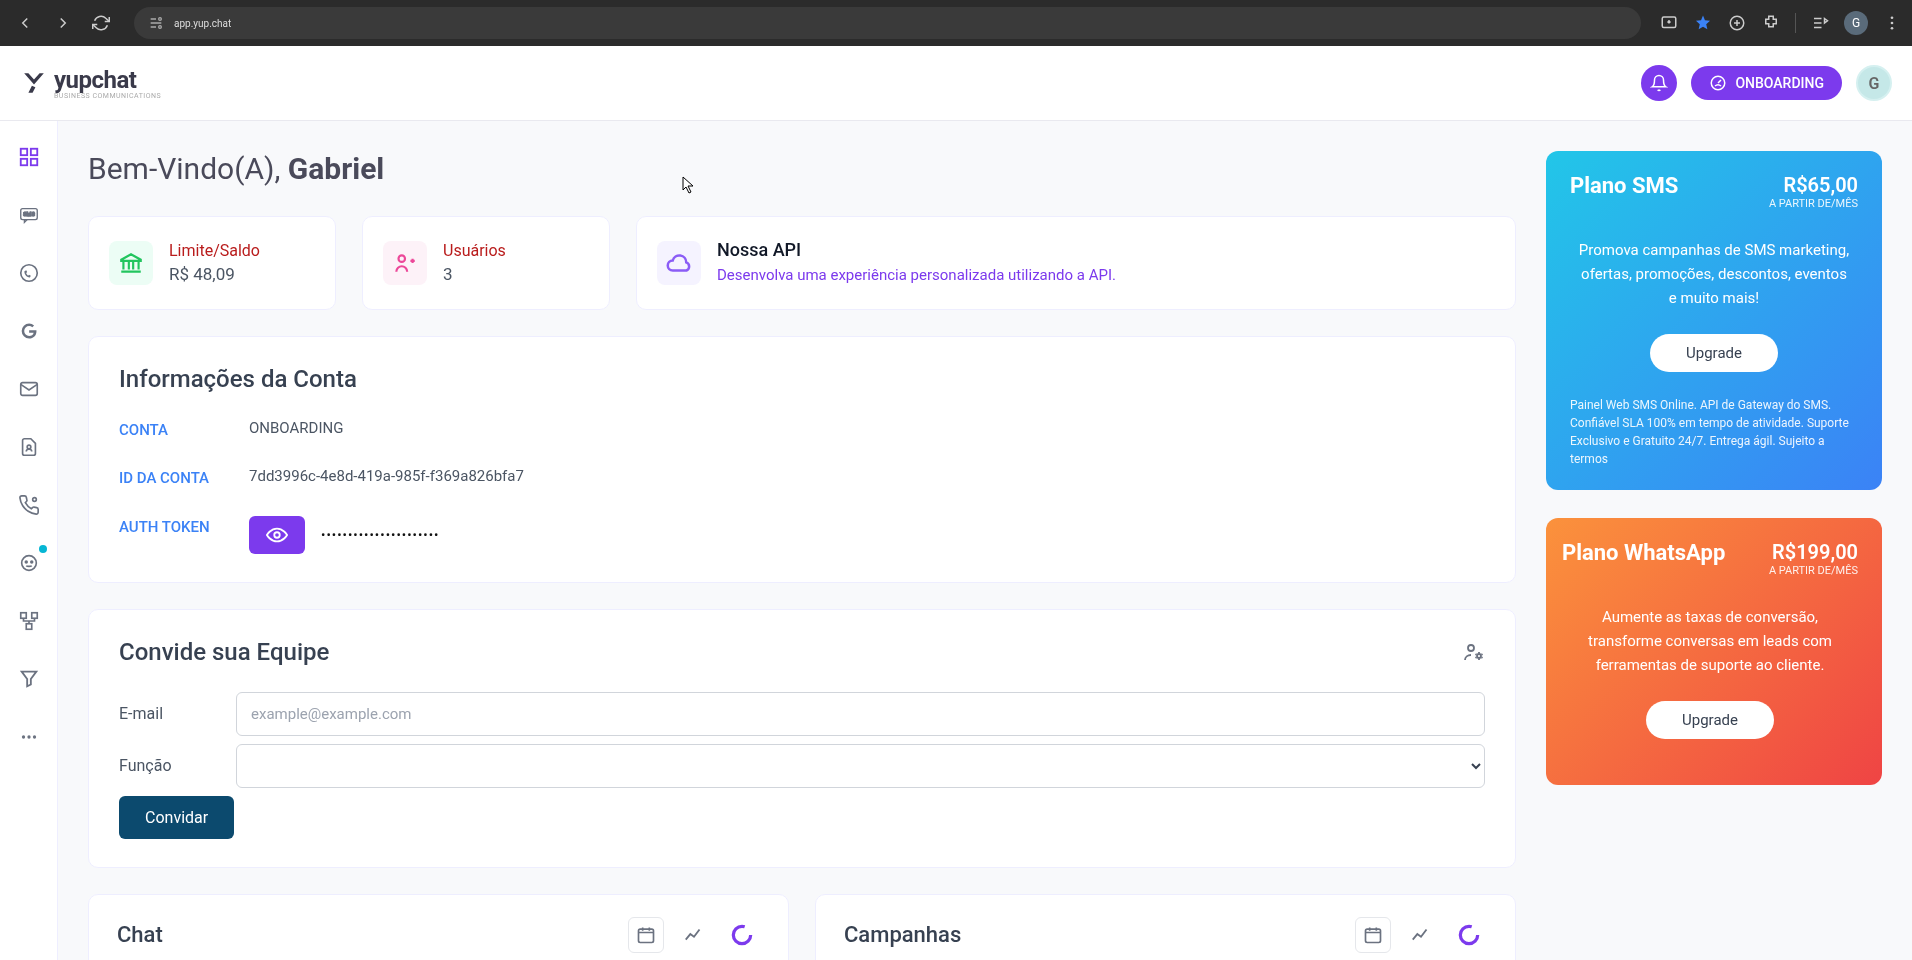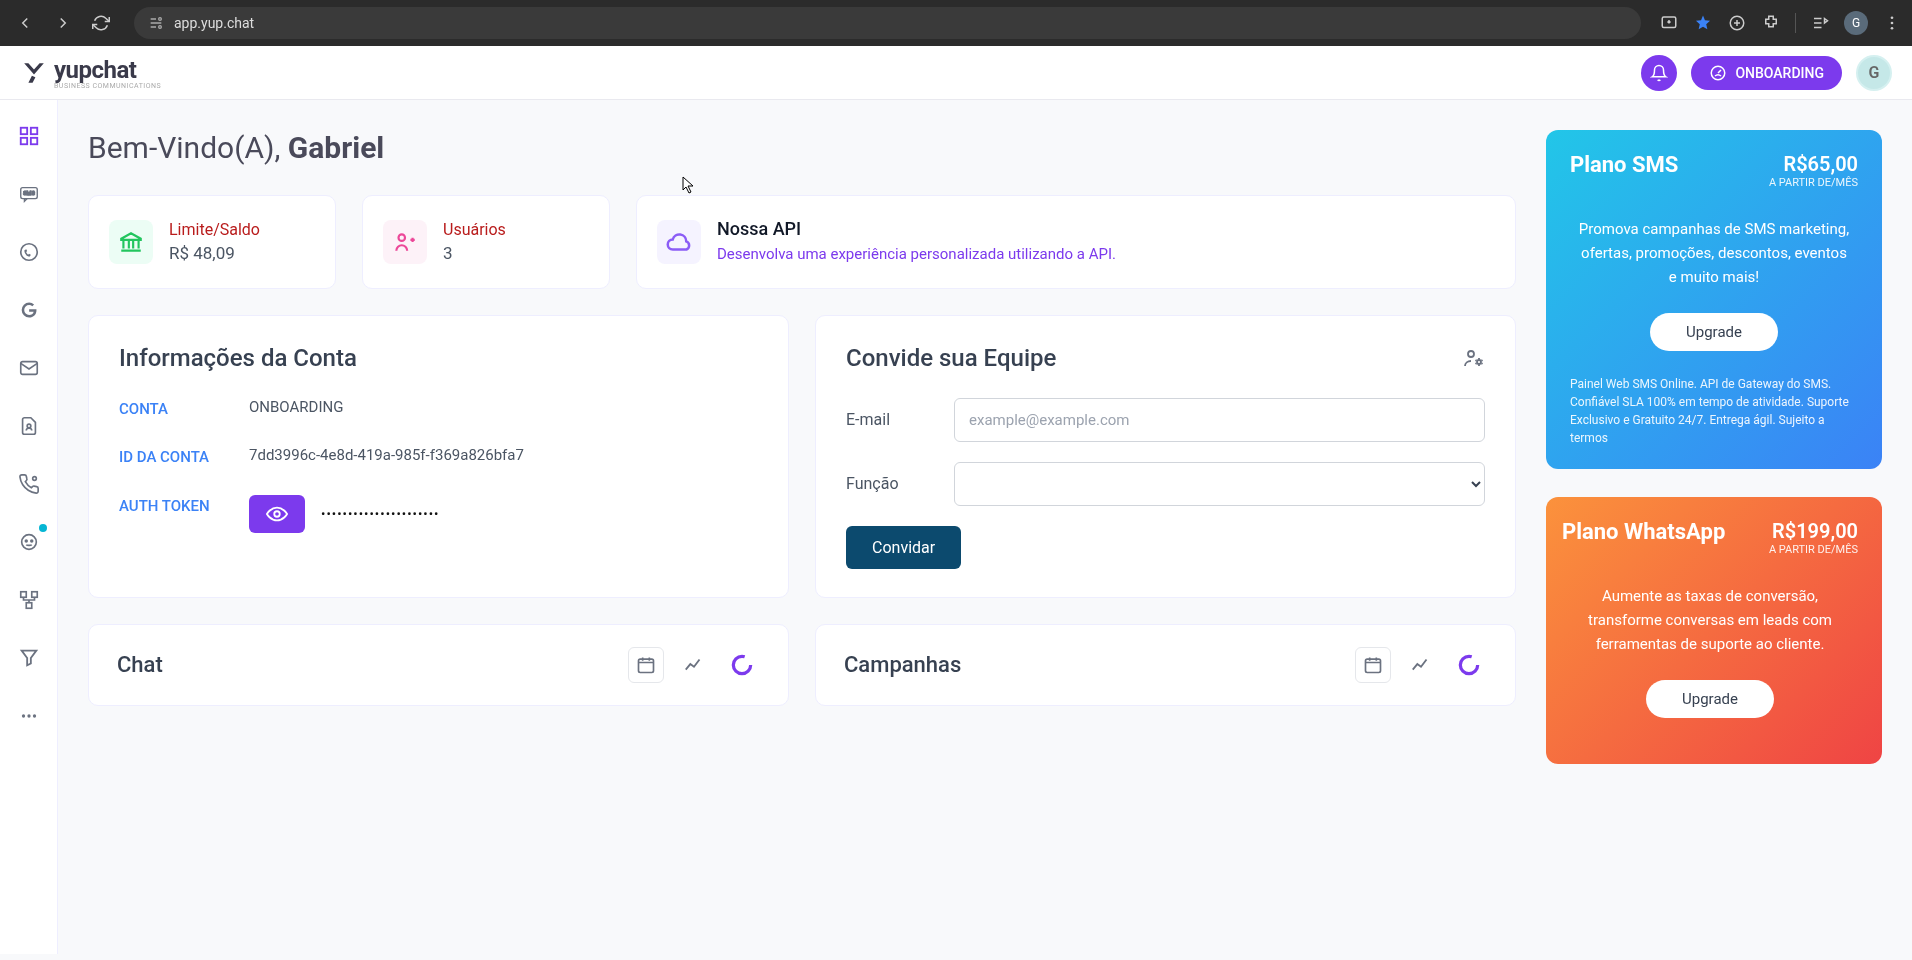--- a/index.html
+++ b/index.html
@@ -3,26 +3,26 @@
 <meta charset="utf-8">
 <style>
 * { margin: 0; padding: 0; box-sizing: border-box; font-family: -apple-system, BlinkMacSystemFont, 'Segoe UI', Roboto, Arial, sans-serif; }
 body { background: #f8f9fb; width: 1912px; height: 960px; overflow: hidden; }
 
 .browser-bar { height: 46px; background: #2b2b2b; display: flex; align-items: center; padding: 0 10px; gap: 8px; }
 .nav-btn { width: 30px; height: 30px; display: flex; align-items: center; justify-content: center; color: #ccc; cursor: pointer; border-radius: 50%; }
 .nav-btn svg { width: 18px; height: 18px; }
 .url-region { flex:1; display:flex; align-items:center; margin:0 10px; gap:10px; background:#3a3a3a; border-radius:20px; height:32px; padding:0 14px;}
 .url-icon { color:#aaa; display:flex; align-items:center;}
-.url-text { color:#ddd; font-size:14px; flex:1;}
+.url-text { color:#ddd; font-size:10px; flex:1;}
 .br-right { display:flex; align-items:center; gap:14px; color:#ccc;}
 .br-right .br-icon { width:20px; height:20px; display:flex; align-items:center; justify-content:center; cursor:pointer;}
 .br-avatar { width:24px; height:24px; border-radius:50%; background:#5a6b7a; color:#fff; font-size:12px; display:flex; align-items:center; justify-content:center;}
 
-.app-header { height: 54px; background:#fff; border-bottom:1px solid #e9e9ef; display:flex; align-items:center; justify-content:space-between; padding:0 20px 0 20px;}
+.app-header { height: 75px; background:#fff; border-bottom:1px solid #e9e9ef; display:flex; align-items:center; justify-content:space-between; padding:0 20px 0 20px;}
 .logo { display:flex; align-items:center; gap:6px; }
 .logo-mark { width:28px; height:28px; }
 .logo-text { font-size:24px; font-weight:700; color:#3a3a4a; letter-spacing:-0.5px;}
 .logo-sub { font-size:7px; color:#aaa; letter-spacing:0.5px; margin-top:-2px;}
 .hdr-right { display:flex; align-items:center; gap:14px;}
 .bell-btn { width:36px; height:36px; border-radius:50%; background:#7c3aed; display:flex; align-items:center; justify-content:center; color:#fff; cursor:pointer;}
 .onboard-pill { background:#7c3aed; color:#fff; border-radius:20px; padding:8px 18px; display:flex; align-items:center; gap:8px; font-size:14px; font-weight:500; cursor:pointer;}
 .avatar-btn { width:36px; height:36px; border-radius:50%; background:#c5e8e8; color:#666; display:flex; align-items:center; justify-content:center; font-weight:600; cursor:pointer; border:2px solid #d5f0f0;}
 
 .app-body { display:flex; height: calc(960px - 46px - 60px);}
@@ -41,32 +41,32 @@
 .summary-card { flex:0 0 248px; padding:22px 20px; display:flex; align-items:center; gap:16px;}
 .summary-card.api { flex:1;}
 .sum-icon { width:44px; height:44px; border-radius:8px; display:flex; align-items:center; justify-content:center;}
 .sum-icon.bank { background:#ecfdf5; color:#22c55e;}
 .sum-icon.users { background:#fdf2f8; color:#ec4899;}
 .sum-icon.cloud { background:#f5f3ff; color:#8b5cf6;}
 .sum-text .lbl { color:#b91c1c; font-size:16px; margin-bottom:4px;}
 .sum-text .val { color:#4b5563; font-size:17px;}
 .sum-text .api-title { color:#111827; font-size:18px; margin-bottom:4px; font-weight:500;}
 .sum-text .api-desc { color:#7c3aed; font-size:15px; line-height:1.5;}
-.two-col { display:flex; gap:26px; margin-bottom:26px;}
+.two-col { display:flex; gap:26px; margin-bottom:26px;flex-direction:column;}
 .info-card, .invite-card { flex:1; padding:28px 30px;}
 .card-title { font-size:24px; font-weight:500; color:#374151; margin-bottom:26px;}
 .info-row { display:flex; align-items:flex-start; margin-bottom:26px;}
 .info-row:last-child { margin-bottom:0;}
 .info-label { width:130px; color:#3b82f6; font-size:15px; font-weight:500; line-height:1.5;}
 .info-val { color:#4b5563; font-size:15px; display:flex; align-items:center; gap:16px;}
 .eye-btn { width:56px; height:38px; background:#7c3aed; border-radius:6px; display:flex; align-items:center; justify-content:center; color:#fff; cursor:pointer;}
 .dots { letter-spacing:1px; font-size:13px; color:#111;}
 .invite-card .card-title { display:flex; justify-content:space-between; align-items:center;}
 .gear-icon { color:#6b7280; cursor:pointer;}
-.form-row { display:flex; align-items:center; margin-bottom:20px; gap:8px;}
+.form-row { display:flex; align-items:center; margin-bottom:8px; gap:17px;}
 .form-label { width:100px; color:#4b5563; font-size:16px;}
 .text-input, .select-input { flex:1; height:44px; border:1px solid #d1d5db; border-radius:6px; padding:0 14px; font-size:15px; color:#374151; background:#fff;}
 .text-input::placeholder { color:#9ca3af;}
 .invite-btn { background:#0c4a6e; color:#fff; border:none; border-radius:6px; padding:12px 26px; font-size:16px; cursor:pointer;}
 .chart-row { display:flex; gap:26px;}
 .chart-card { flex:1; padding:22px 28px; display:flex; align-items:center; justify-content:space-between;}
 .chart-name { font-size:22px; font-weight:500; color:#374151;}
 .chart-icons { display:flex; gap:12px; align-items:center;}
 .chart-icon { width:36px; height:36px; border-radius:6px; display:flex; align-items:center; justify-content:center; color:#6b7280; cursor:pointer;}
 .chart-icon.active { color:#7c3aed;}

